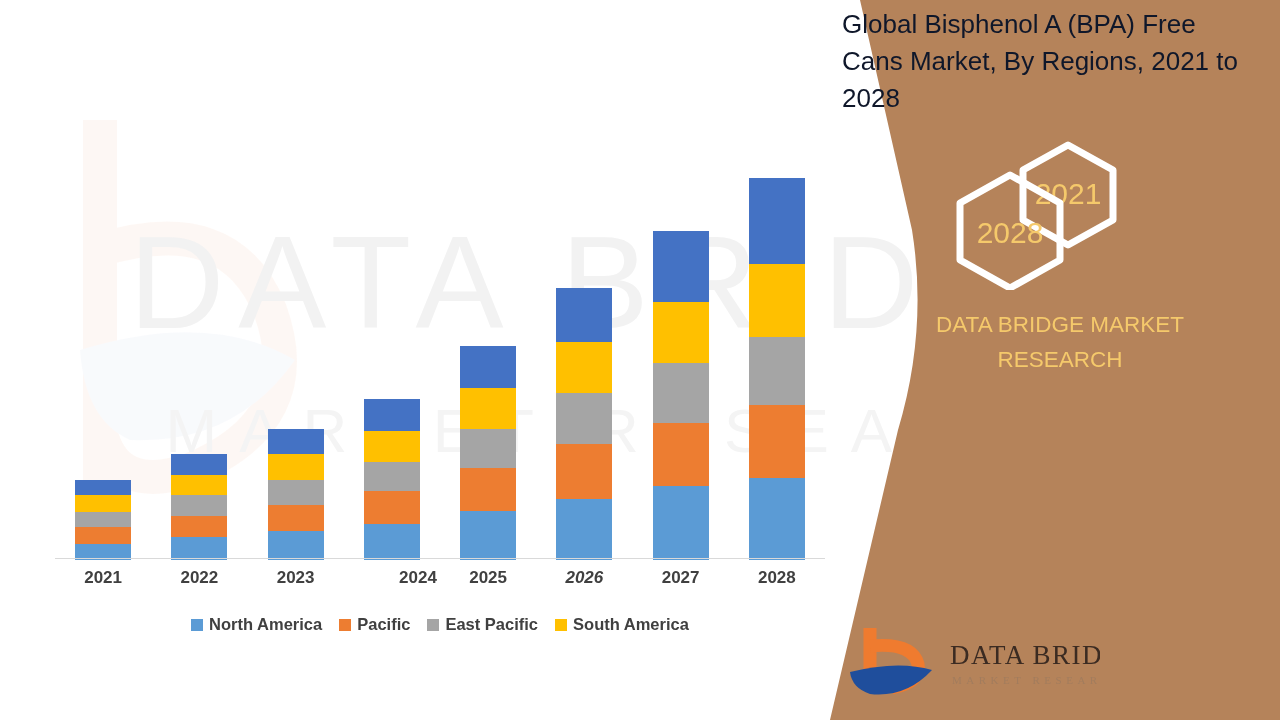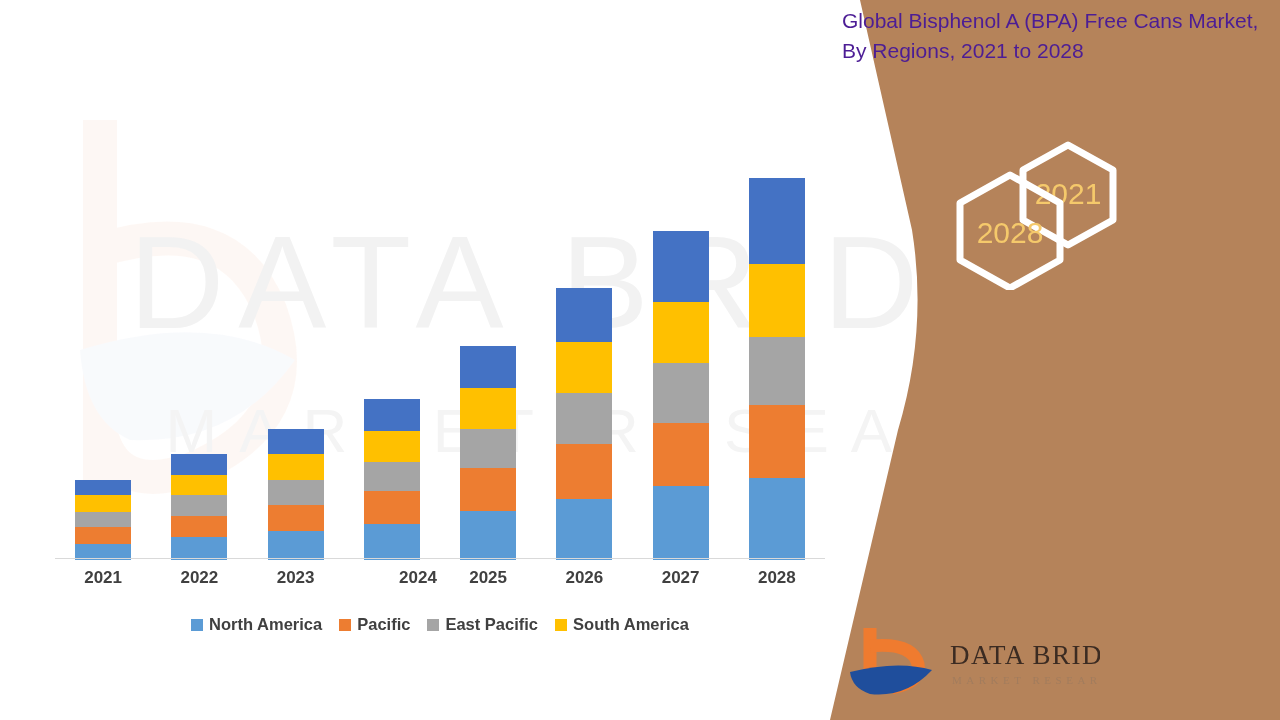--- a/index.html
+++ b/index.html
@@ -129,23 +129,23 @@
   #panel-shape { position: absolute; inset: 0; }
   #panel-content {
     position: absolute;
     inset: 0;
     z-index: 5;
   }
   #panel-title {
     position: absolute;
     left: 22px; top: 6px;
     width: 420px;
-    font-size: 21px;
+    font-size: 26px;
     line-height: 1.42;
-    color: #4c1d95;
+    color: #0f172a;
     z-index: 6;
   }
   #hexes {
     position: absolute;
     left: 130px; top: 140px;
     width: 200px; height: 150px;
     z-index: 6;
   }
   #brand {
     position: absolute;
@@ -238,21 +238,21 @@
         <div class="seg" style="height: 82px; background: rgb(91, 155, 213);"></div>
       </div>
     </div>
   <div id="baseline"></div>
   <div id="xaxis">
       <div class="xtick" style="left: 3.125px;">2021</div>
       <div class="xtick" style="left: 99.375px;">2022</div>
       <div class="xtick" style="left: 195.625px;">2023</div>
       <div class="xtick" style="left: 291.875px; text-align: right;">2024</div>
       <div class="xtick" style="left: 388.125px;">2025</div>
-      <div class="xtick" style="left: 484.375px;">2026</div>
+      <div class="xtick" style="left: 484.375px; font-style: italic;">2026</div>
       <div class="xtick" style="left: 580.625px;">2027</div>
       <div class="xtick" style="left: 676.875px;">2028</div>
     </div>
   <div id="legend">
       <div class="legend-item">
         <span class="legend-swatch" style="background: rgb(91, 155, 213);"></span>
         <span class="legend-label">North America</span>
       </div>
       <div class="legend-item">
         <span class="legend-swatch" style="background: rgb(237, 125, 49);"></span>
@@ -276,20 +276,24 @@
     <div id="panel-content">
       <div id="panel-title">Global Bisphenol A (BPA) Free Cans Market, By Regions, 2021 to 2028</div>
 
       <svg id="hexes" viewBox="0 0 200 150">
         <polygon points="118,5 163,30 163,80 118,105 73,80 73,30" fill="none" stroke="#ffffff" stroke-width="7" stroke-linejoin="round"></polygon>
         <text x="118" y="64" text-anchor="middle" font-family="Liberation Sans, sans-serif" font-size="30" fill="#f5c96b">2021</text>
         <polygon points="60,35 110,63 110,120 60,148 10,120 10,63" fill="none" stroke="#ffffff" stroke-width="7" stroke-linejoin="round"></polygon>
         <text x="60" y="103" text-anchor="middle" font-family="Liberation Sans, sans-serif" font-size="30" fill="#f5c96b">2028</text>
       </svg>
 
+      <div id="brand">
+        <div>DATA BRIDGE MARKET</div>
+        <div>RESEARCH</div>
+      </div>
 
       <svg id="logo" viewBox="0 0 260 86">
         <path d="M30 8 L30 70" stroke="#ef7b2f" stroke-width="13" fill="none" stroke-linecap="butt"></path>
         <path d="M30 26 Q72 22 78 44 Q82 62 52 68" stroke="#ef7b2f" stroke-width="13" fill="none"></path>
         <path d="M10 52 Q58 40 92 50 Q66 78 30 74 Q12 68 10 52 Z" fill="#1f4e9c"></path>
         <text x="110" y="44" font-family="Liberation Serif, serif" font-size="27" letter-spacing="1.5" fill="#3b2b22">DATA BRIDGE</text>
         <text x="112" y="64" font-family="Liberation Serif, serif" font-size="11" letter-spacing="4.5" fill="#9c7a5e" opacity="0.75">MARKET RESEARCH</text>
       </svg>
     </div>
   </div>

